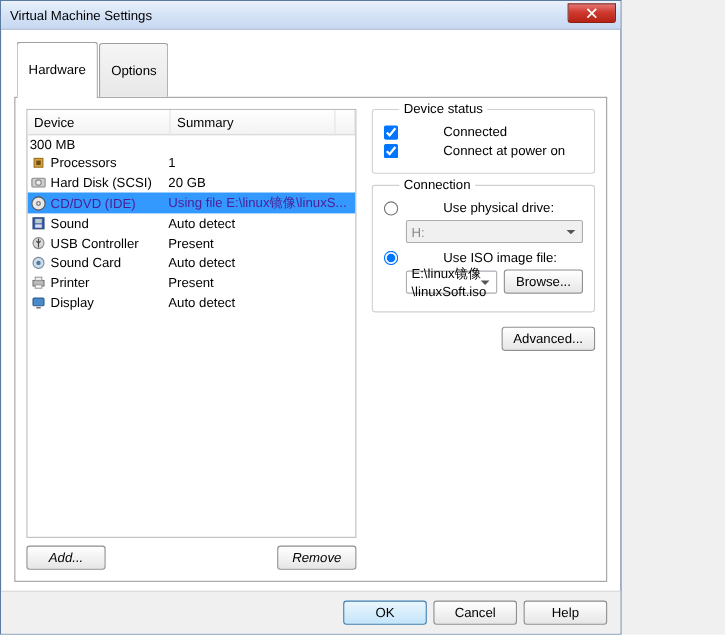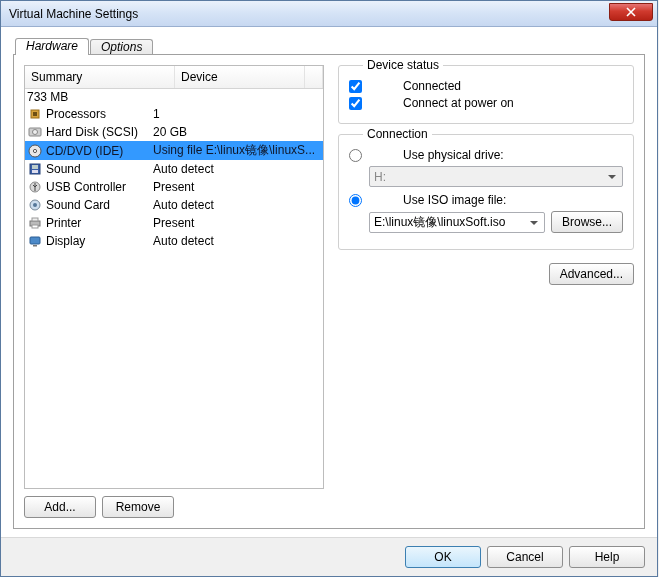--- a/index.html
+++ b/index.html
@@ -5,21 +5,21 @@
 * { box-sizing: border-box; margin: 0; padding: 0; }
 body {
   font-family: "Segoe UI", Tahoma, sans-serif;
   font-size: 12px;
   background: #f0f0f0;
   width: 659px;
   height: 577px;
   overflow: hidden;
 }
 .window {
-  width: 658px;
+  width: 565px;
   height: 577px;
   background: #fff;
   border: 1px solid #5a7aa0;
   display: flex;
   flex-direction: column;
 }
 .titlebar {
   height: 26px;
   background: linear-gradient(to bottom, #eaf1fb 0%, #d5e3f6 50%, #c7d8f1 100%);
   display: flex;
@@ -51,30 +51,29 @@
   flex: 1;
   padding: 10px 12px 8px 12px;
   display: flex;
   flex-direction: column;
 }
 .tabs {
   display: flex;
   margin-left: 2px;
 }
 .tab {
-  padding: 0 10px;
+  padding: 17px 10px;
   border: 1px solid #a0a0a0;
   border-bottom: none;
   background: linear-gradient(to bottom, #fff, #f1f1f1);
   font-size: 12px;
   cursor: pointer;
   border-radius: 3px 3px 0 0;
   margin-right: 1px;
   position: relative;
-  font-style: italic;
 }
 .tab.active {
   background: #fff;
   z-index: 2;
   top: 1px;
 }
 .tab:not(.active) {
   background: linear-gradient(to bottom, #f5f5f5, #e8e8e8);
   margin-top: 2px;
 }
@@ -112,21 +111,21 @@
 .col-drag { width: 18px; border-right: none; }
 .list-body .row {
   display: flex;
   align-items: center;
   padding: 1px 2px;
   font-size: 12px;
   cursor: pointer;
 }
 .list-body .row.selected {
   background: #3399ff;
-  color: #0f172a;
+  color: #4c1d95;
 }
 .row .icon {
   width: 16px;
   height: 16px;
   margin-right: 3px;
   flex-shrink: 0;
   display: flex;
   align-items: center;
   justify-content: center;
 }
@@ -138,23 +137,24 @@
   overflow: hidden;
 }
 .row .cell-summary {
   flex: 1;
   white-space: nowrap;
   overflow: hidden;
   text-overflow: ellipsis;
 }
 .list-btns {
   display: flex;
-  justify-content: flex-start;
+  justify-content: space-between;
   gap: 6px;
   margin-top: 7px;
+  font-style: italic;
 }
 .btn {
   min-width: 72px;
   padding: 3px 10px;
   font-size: 12px;
   border: 1px solid #8e8e8e;
   border-radius: 3px;
   background: linear-gradient(to bottom, #fff, #e6e6e6);
   cursor: pointer;
   text-align: center;
@@ -255,28 +255,28 @@
   <div class="body-area">
     <div class="tabs">
       <div class="tab active">Hardware</div>
       <div class="tab">Options</div>
     </div>
 
     <div class="tab-content">
       <div class="left-col">
         <div class="device-list">
           <div class="list-header">
+            <div class="col col-device">Device</div>
             <div class="col col-summary">Summary</div>
-            <div class="col col-device">Device</div>
             <div class="col col-drag"></div>
           </div>
           <div class="list-body">
 
             <div class="row">
-              <div class="cell-summary">733 MB</div>
+              <div class="cell-summary">300 MB</div>
             </div>
 
             <div class="row">
               <div class="cell-device">
                 <span class="icon">
                     <svg width="14" height="14">
                       <rect x="3" y="3" width="8" height="8" fill="#d6a23c" stroke="#9a6e1c"></rect>
                       <rect x="5" y="5" width="4" height="4" fill="#6d4e14"></rect>
                     </svg>
                   </span>

